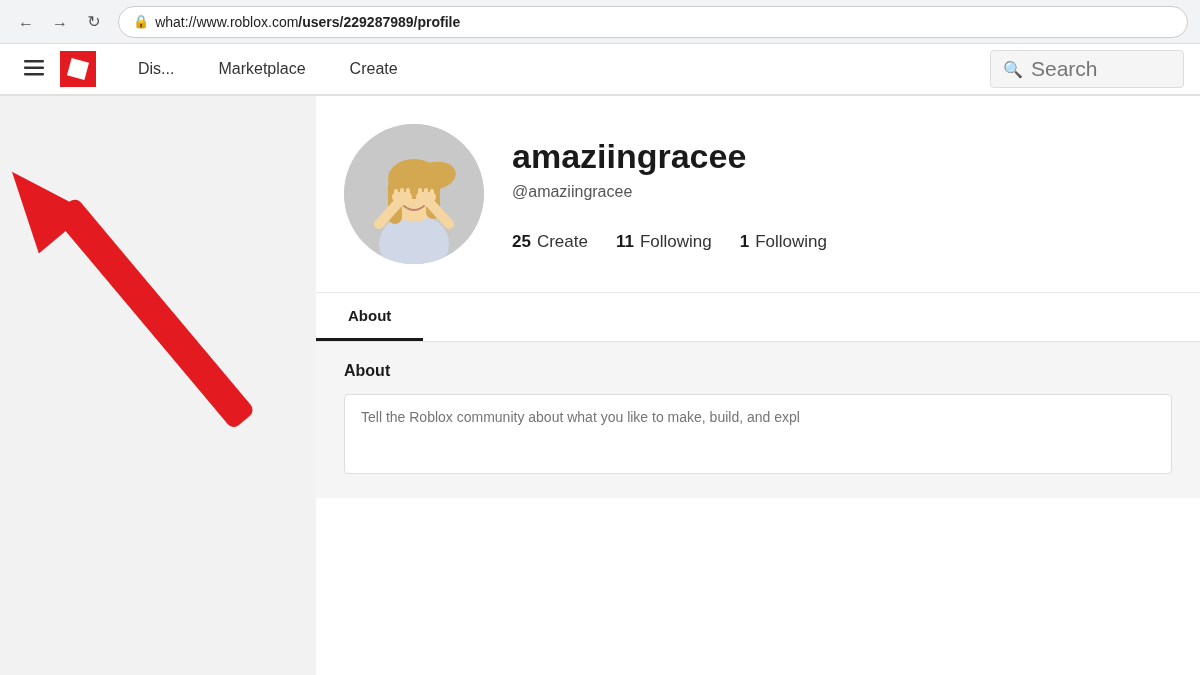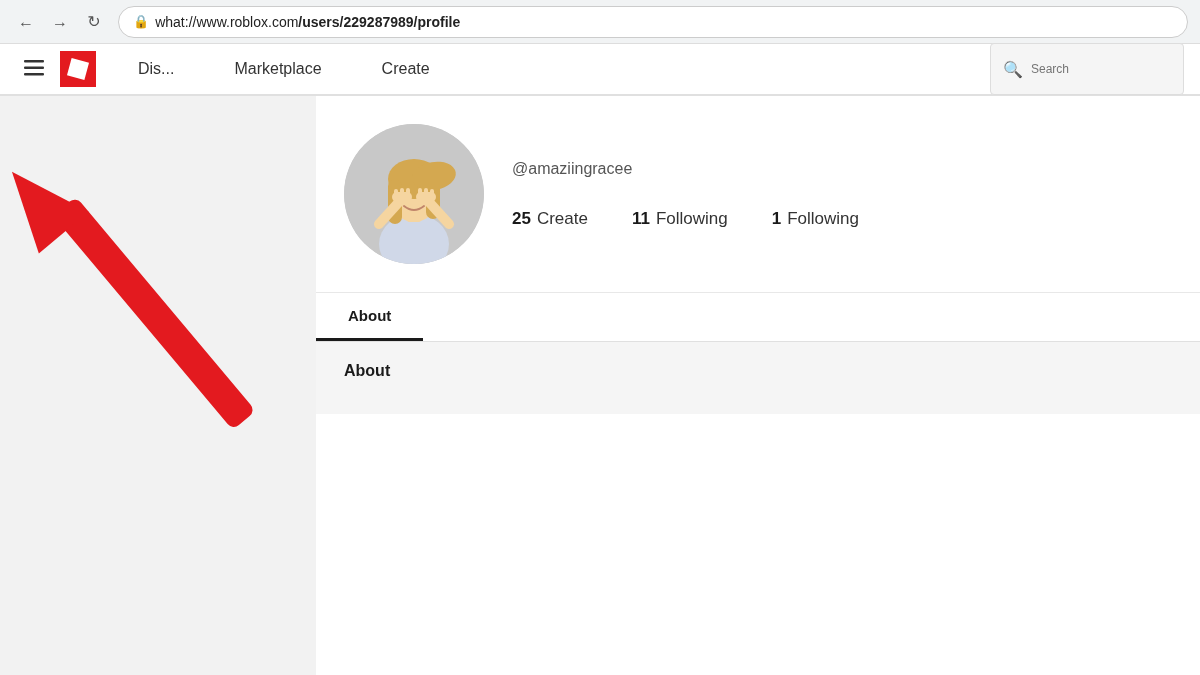--- a/index.html
+++ b/index.html
@@ -75,21 +75,22 @@
       margin-right: 20px;
     }
     .roblox-logo-inner {
       width: 18px;
       height: 18px;
       background: white;
       transform: rotate(15deg);
     }
     .nav-links {
       display: flex;
-      gap: 16px;
+      align-items: center;
+      gap: 0;
       flex: 1;
     }
     .nav-link {
       padding: 0 22px;
       height: 52px;
       display: flex;
       align-items: center;
       font-size: 16px;
       color: #333;
       cursor: pointer;
@@ -102,21 +103,21 @@
       background: #f5f5f5;
       border: 1px solid #ddd;
       border-radius: 4px;
       padding: 6px 12px;
       gap: 8px;
       margin-left: auto;
     }
     .nav-search input {
       border: none;
       background: transparent;
-      font-size: 12px;
+      font-size: 21px;
       color: #737373;
       outline: none;
       width: 140px;
     }
 
     
     .main-content {
       display: flex;
       background: #f2f2f2;
       height: calc(675px - 44px - 52px);
@@ -177,21 +178,21 @@
     }
 
     .profile-handle {
       font-size: 16px;
       color: #555;
       margin-bottom: 31px;
     }
 
     .profile-stats {
       display: flex;
-      gap: 44px;
+      gap: 28px;
       align-items: center;
     }
 
     .stat-item {
       display: flex;
       gap: 6px;
       align-items: center;
       font-size: 17px;
     }
 
@@ -355,20 +356,21 @@
             <rect x="86" y="65" width="4" height="8" rx="2" fill="#f5d5a0"></rect>
 
             <path d="M60 82 Q70 90 80 82" stroke="#c0856a" stroke-width="2" fill="none" stroke-linecap="round"></path>
 
             <line x1="35" y1="100" x2="55" y2="78" stroke="#f5d5a0" stroke-width="10" stroke-linecap="round"></line>
             <line x1="105" y1="100" x2="85" y2="78" stroke="#f5d5a0" stroke-width="10" stroke-linecap="round"></line>
           </svg>
         </div>
 
         <div class="profile-info">
+          <div class="profile-username">amaziingracee</div>
           <div class="profile-handle">@amaziingracee</div>
 
           <div class="profile-stats">
             <div class="stat-item">
               <span class="stat-number">25</span>
               <span class="stat-label">Create</span>
             </div>
             <div class="stat-item">
               <span class="stat-number">11</span>
               <span class="stat-label">Following</span>
@@ -381,20 +383,21 @@
         </div>
 
       </div>
 
       <div class="profile-tabs">
         <div class="tab-item active">About</div>
       </div>
 
       <div class="about-section">
         <div class="about-title">About</div>
+        <textarea class="about-textarea" placeholder="Tell the Roblox community about what you like to make, build, and expl" style=""></textarea>
       </div>
 
     </div>
   </div>
 
   <div class="arrow-overlay">
     <svg width="316" height="580" viewBox="0 0 316 580" xmlns="http://www.w3.org/2000/svg">
 
       <g transform="rotate(-40, 180, 300)">
 

